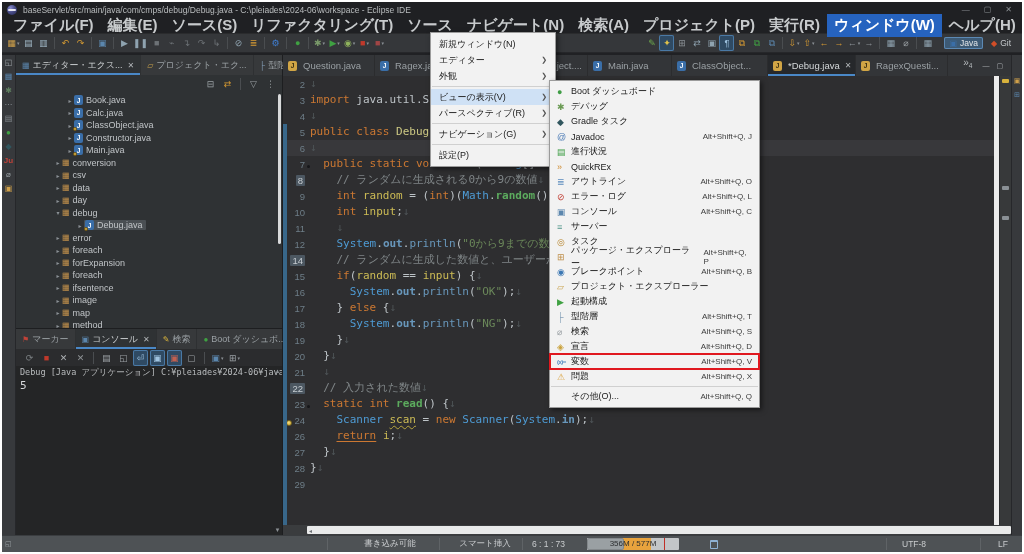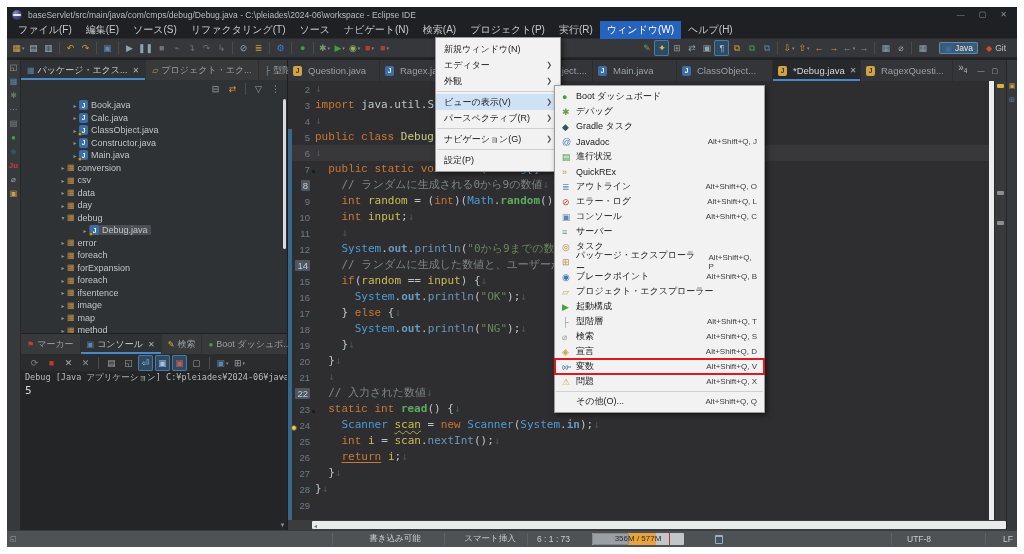--- a/index.html
+++ b/index.html
@@ -1,30 +1,30 @@
 <!DOCTYPE html>
 <html><head>
 <meta charset="utf-8">
 <style>
   * { margin:0; padding:0; box-sizing:border-box; }
   html,body { background:#111; }
   body { font-family:"Liberation Sans", sans-serif; }
-  .win { position:relative; width:1024px; height:554px; background:#202124; border:7px solid #ffffff; overflow:hidden; }
+  .win { position:relative; width:1024px; height:554px; background:#202124; border:2px solid #ffffff; overflow:hidden; }
 
   
   .titlebar { height:15px; display:flex; align-items:center; background:#1f2023; padding-left:5px; }
   .ecl-ico { width:10px; height:10px; border-radius:50%; background:radial-gradient(circle at 35% 30%, #8b8fd0 0%, #4a4e8a 45%, #23264d 100%); position:relative; margin-right:6px; flex-shrink:0;}
   .ecl-ico::after{ content:""; position:absolute; left:1px; top:4px; width:8px; height:2px; background:#e8e9f2; border-radius:1px;}
   .title-text { font-size:8.5px; color:#b9bcbe; white-space:nowrap; }
   .win-ctrls { margin-left:auto; display:flex; gap:14px; padding-right:10px; }
   .win-ctrls span { font-size:8px; color:#8a8f93; cursor:default; }
 
   
   .menubar { height:16px; display:flex; align-items:center; background:#1f2023; padding-left:4px; }
-  .mb-item { font-size:10px; color:#c7cacc; padding:2px 7px; white-space:nowrap; }
+  .mb-item { font-size:15px; color:#c7cacc; padding:2px 7px; white-space:nowrap;font-weight:bold; }
   .mb-item.active { background:#2663bf; color:#ffffff; }
 
   
   .toolbar { height:20px; background:#35373a; border-top:1px solid #2a2b2d; border-bottom:1px solid #26272a; display:flex; align-items:center; padding:0 4px; }
   .tbi { height:16px; min-width:15px; display:inline-flex; align-items:center; justify-content:center; border-radius:2px; padding:0 1px; }
   .tbi .g { font-size:9px; line-height:16px; }
   .tbi .dd { font-size:5px; color:#8a9095; margin-left:1px; }
   .tbi.on { background:#2f4a63; box-shadow:0 0 0 1px #4a79a5 inset; }
   .tsep { width:1px; height:12px; background:#4a4d50; margin:0 3px; flex-shrink:0; }
   .tb-right { margin-left:auto; display:flex; align-items:center; }
@@ -89,21 +89,21 @@
   .edbody { flex:1; position:relative; background:#2e2e30; overflow:hidden; }
   .rangebar { position:absolute; left:0; width:4px; background:#38678a; z-index:2; }
   .lines { position:absolute; left:0; right:17px; top:0; }
   .cl { height:16px; display:flex; align-items:center; }
   .cl.cur { background:#38383b; }
   .gut { width:27px; flex-shrink:0; text-align:right; padding-right:5px; font-size:9.5px; color:#6e7e88; position:relative; }
   .numhl { background:#4c5761; color:#c6ccd1; padding:0 2px; border-radius:1px; }
   .gdot { position:absolute; right:0; top:6px; width:3px; height:3px; background:#16171a; border-radius:50%; }
   .gbulb { position:absolute; left:3px; top:5px; width:6px; height:6px; border-radius:50%; background:radial-gradient(circle at 40% 35%, #f2dc7e, #d4a92f); border:1px solid #7a6820; }
   .ct { font-family:"DejaVu Sans Mono", monospace; font-size:11px; line-height:16px; white-space:pre; }
-  .tk-k{color:#cc7832;font-family:Liberation Mono, monospace;} .tk-t{color:#4e9bd4;} .tk-v{color:#cdbc55;} .tk-s{color:#6a8759;}
+  .tk-k{color:#cc7832;} .tk-t{color:#4e9bd4;} .tk-v{color:#cdbc55;} .tk-s{color:#6a8759;}
   .tk-c{color:#7f8587;} .tk-n{color:#6897bb;} .tk-p{color:#bdc3c7;} .tk-d{color:#cdc983;}
   .tk-m{color:#5cab5e;font-weight:bold;} .tk-b{color:#6897bb;} .tk-fb{color:#6897bb;font-weight:bold;}
   .tk-w{color:#4e5457;}
   .tk-vu{color:#cdbc55; text-decoration:underline wavy #b8a63e 1px; text-underline-offset:2px;}
   .tk-ku{color:#cc7832; text-decoration:underline; text-underline-offset:2px;}
   .ed-vscroll { position:absolute; right:12px; top:0; bottom:0; width:5px; background:#ececec; }
   .ruler { position:absolute; right:0; top:0; bottom:0; width:12px; background:#37393a; border-left:1px solid #2a2b2d; }
   .rmark { position:absolute; left:2px; width:7px; height:4px; border-radius:1px; }
   .edhscroll { height:10px; background:#3a3c3e; display:flex; align-items:center; padding-left:24px; flex-shrink:0; }
   .edhthumb { flex:1; height:8px; background:#e9eaea; border-radius:1px; display:flex; align-items:center; }
@@ -334,21 +334,21 @@
         <span class="ju" style="color: rgb(194, 66, 56);">Ju</span>
         <span style="color: rgb(154, 160, 164);">⌀</span>
         <span style="color: rgb(207, 160, 74);">▣</span>
       </div>
 
     <div class="leftcol">
       <div style="height:274px;display:flex;flex-direction:column;border-bottom:1px solid #1d1e20;">
         <div class="ptabs" id="expl-tabs">
             <span class="ptab active">
               <span class="ti" style="color: rgb(91, 134, 173);">▦</span>
-              <span>パッケージ・エクス...</span>
+              <span>エディター・エクス...</span>
               <span class="tx">✕</span>
             </span>
             <span class="ptab">
               <span class="ti" style="color: rgb(201, 162, 76);">▱</span>
               <span>プロジェクト・エク...</span>
             </span>
             <span class="ptab">
               <span class="ti" style="color: rgb(134, 160, 184);">├</span>
               <span>型階層</span>
             </span>
@@ -673,24 +673,20 @@
               <span class="gut"><span class="numhl">22</span></span>
               <span class="ct"><span class="tk-p">  </span><span class="tk-c">// 入力された数値</span><span class="tk-w">↓</span></span>
             </div>
             <div class="cl">
               <span class="gut"><span>23</span><span class="gdot"></span></span>
               <span class="ct"><span class="tk-p">  </span><span class="tk-k">static int </span><span class="tk-m">read</span><span class="tk-p">() {</span><span class="tk-w">↓</span></span>
             </div>
             <div class="cl">
               <span class="gut"><span>24</span><span class="gbulb"></span></span>
               <span class="ct"><span class="tk-p">    </span><span class="tk-t">Scanner</span><span class="tk-p"> </span><span class="tk-vu">scan</span><span class="tk-p"> = </span><span class="tk-k">new</span><span class="tk-p"> </span><span class="tk-t">Scanner</span><span class="tk-p">(</span><span class="tk-t">System</span><span class="tk-p">.</span><span class="tk-fb">in</span><span class="tk-p">);</span><span class="tk-w">↓</span></span>
-            </div>
-            <div class="cl">
-              <span class="gut"><span>25</span></span>
-              <span class="ct"><span class="tk-p">    </span><span class="tk-k">int </span><span class="tk-v">i</span><span class="tk-p"> = </span><span class="tk-v">scan</span><span class="tk-p">.</span><span class="tk-b">nextInt</span><span class="tk-p">();</span><span class="tk-w">↓</span></span>
             </div>
             <div class="cl">
               <span class="gut"><span>26</span></span>
               <span class="ct"><span class="tk-p">    </span><span class="tk-ku">return</span><span class="tk-p"> </span><span class="tk-v">i</span><span class="tk-p">;</span><span class="tk-w">↓</span></span>
             </div>
             <div class="cl">
               <span class="gut"><span>27</span></span>
               <span class="ct"><span class="tk-p">  }</span><span class="tk-w">↓</span></span>
             </div>
             <div class="cl">

